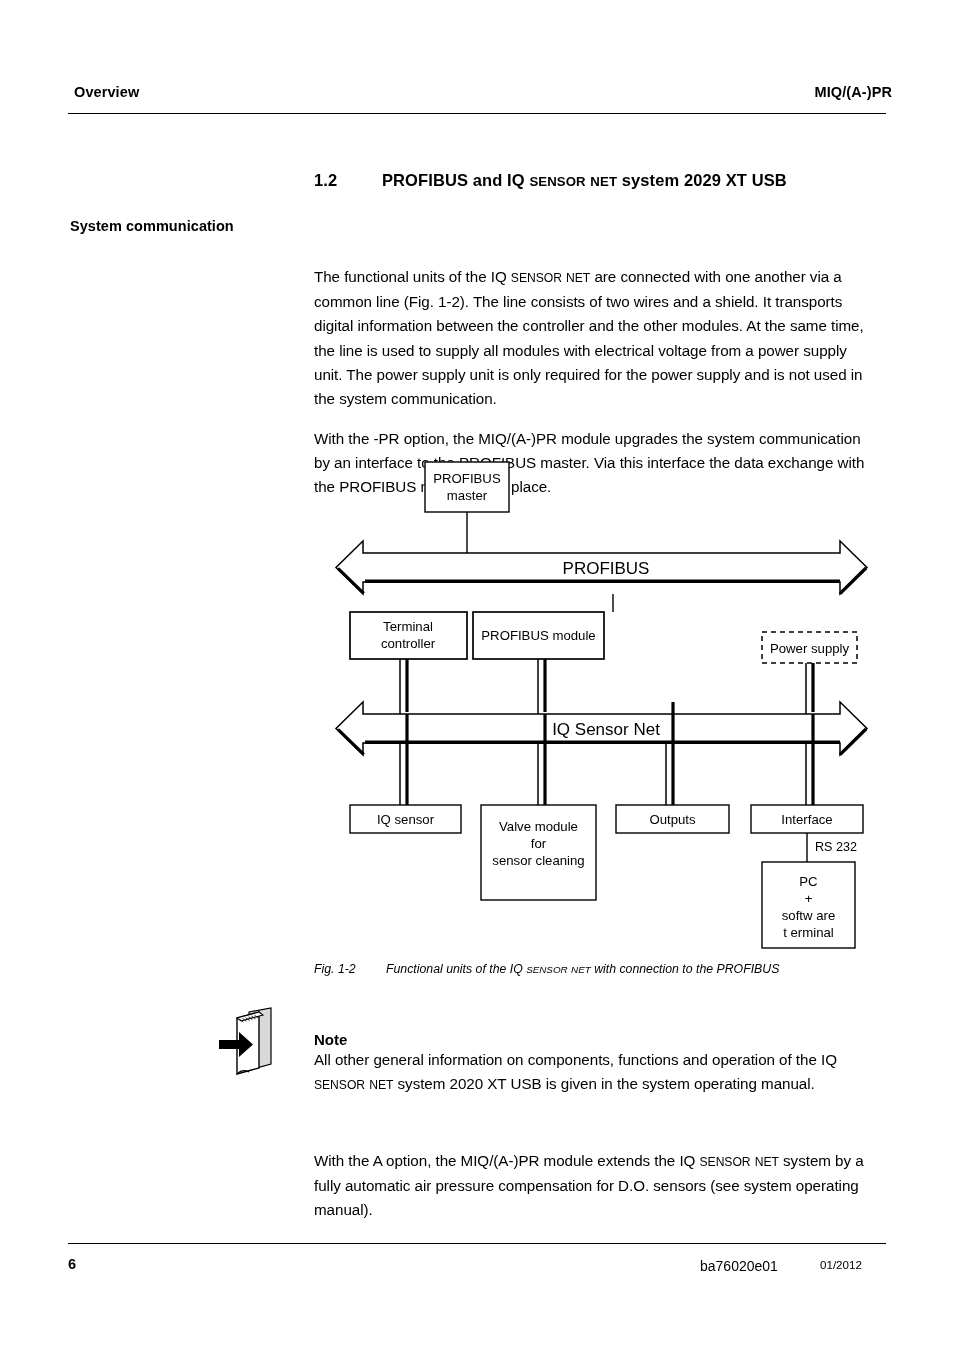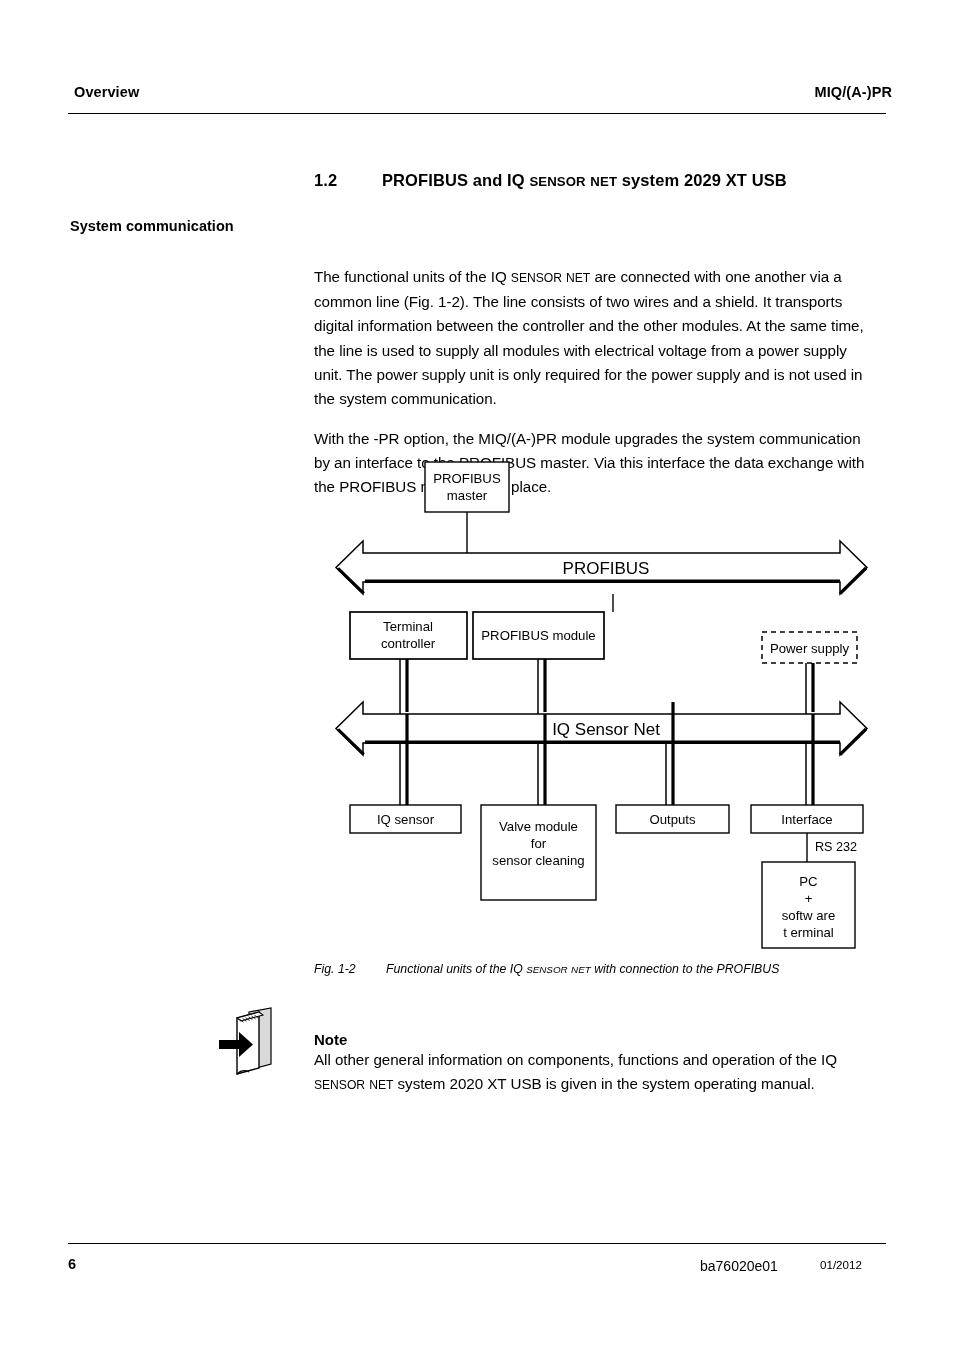--- a/index.html
+++ b/index.html
@@ -237,20 +237,21 @@
       </g>
 
       <path d="M 18,70 C 22,66 26,66 30,68" fill="none" stroke="#000" stroke-width="1.2"></path>
 
       <path d="M 0,36 L 20,36 L 20,28 L 34,40.5 L 20,53 L 20,45 L 0,45 Z" fill="#000000"></path>
     </svg>
   </div>
   <div class="note-title">Note</div>
   <div class="bodycol para" id="para3">All other general information on components, functions and operation of the IQ <span class="sc">SENSOR</span> <span class="sc">NET</span> system 2020 XT USB is given in the system operating manual.</div>
 
+  <div class="bodycol para" id="para4">With the A option, the MIQ/(A-)PR module extends the IQ <span class="sc">SENSOR</span> <span class="sc">NET</span> system by a fully automatic air pressure compensation for D.O. sensors (see system operating manual).</div>
 
   <div class="footer-rule"></div>
   <div class="footer">
     <span class="pageno">6</span>
     <span class="docid">ba76020e01</span>
     <span class="docdate">01/2012</span>
   </div>
 
 </div>
 

